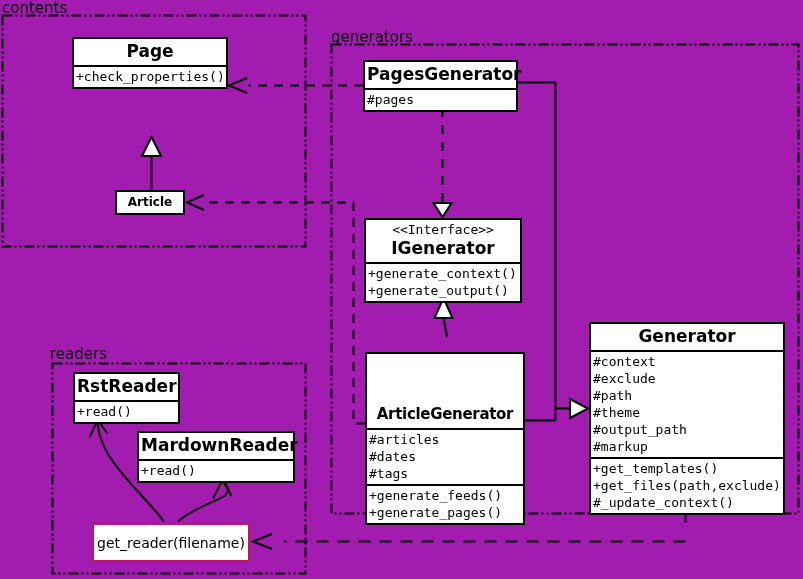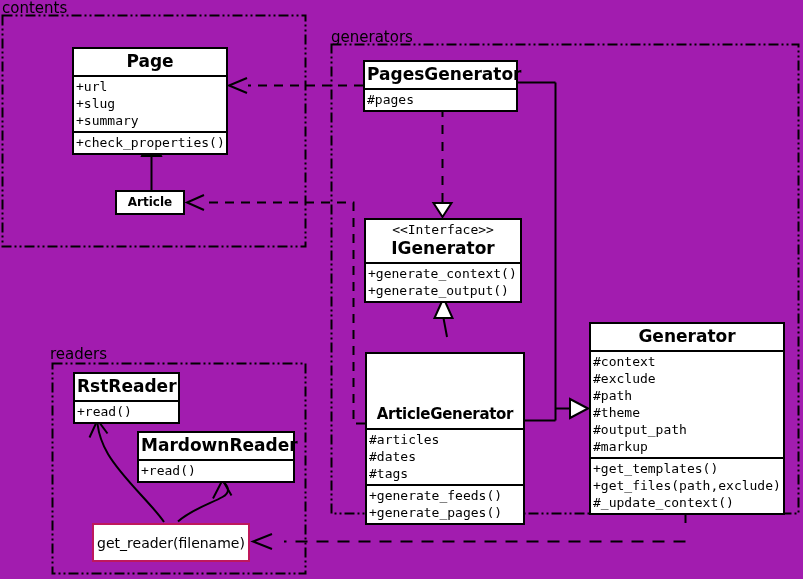--- a/index.html
+++ b/index.html
@@ -122,23 +122,22 @@
     <g>
       <path d="M 178,521.5 C 192,509 212,503 222.5,497 C 230.5,492.5 228.5,487 224,482.5"></path>
       <polyline points="213,498.5 222.5,480 231.5,495.5"></polyline>
     </g>
   </svg>
 
   <div class="pkg-label" style="left:2px; top:0px;">contents</div>
   <div class="pkg-label" style="left:331px; top:29px;">generators</div>
   <div class="pkg-label" style="left:50px; top:346px;">readers</div>
 
-  <div class="uml" style="left:72px; top:47px; width:156px;">
+  <div class="uml" style="left:72px; top:37px; width:156px;">
     <div class="t">Page</div>
-    <div class="m"><div class="mline">+url</div><div class="mline">+slug</div><div class="mline">+summary</div></div>
     <div class="m"><div class="mline">+check_properties()</div></div>
   </div>
 
   <div class="uml" style="left:115px; top:190px; width:70px;">
     <div class="t" style="font-size:12px; padding:0 2px 1px; line-height:20px;">Article</div>
   </div>
 
   <div class="uml" style="left:363px; top:60px; width:155px;">
     <div class="t">PagesGenerator</div>
     <div class="m"><div class="mline">#pages</div></div>

